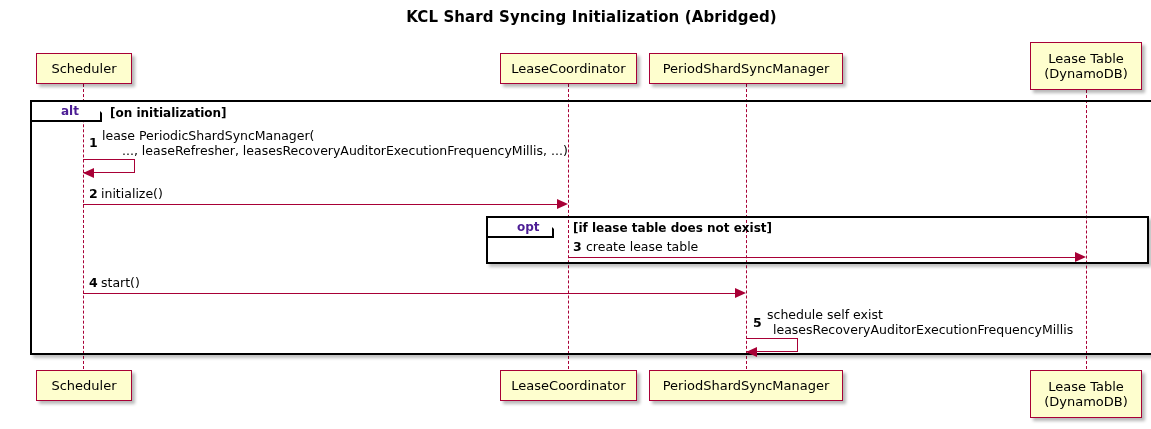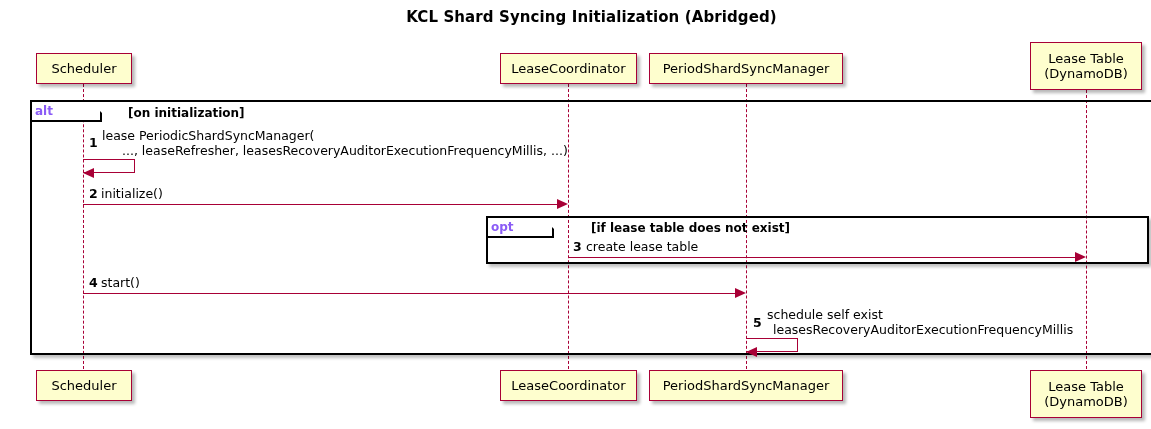--- a/index.html
+++ b/index.html
@@ -71,34 +71,33 @@
   }
   .frag-tab {
     position: absolute;
     box-sizing: border-box;
     height: 20px;
     background: #FFFFFF;
     border-right: 2px solid #000000;
     border-bottom: 2px solid #000000;
     font-size: 12px;
     font-weight: bold;
-    color: #8b5cf6;
+    color: #4c1d95;
     display: flex;
     align-items: center;
-    padding-left: 3px;
+    padding-left: 29px;
     
     clip-path: polygon(0 0, calc(100% - 11px) 0, 100% 55%, 100% 100%, 0 100%);
   }
   .frag-label {
     position: absolute;
     font-size: 12px;
     font-weight: bold;
     color: #000000;
     white-space: nowrap;
-    margin-left: 18px;
   }
 
   
   .msg-line {
     position: absolute;
     height: 0;
     border-top: 1.5px solid #A80036;
   }
   .arrow-right {
     position: absolute;

